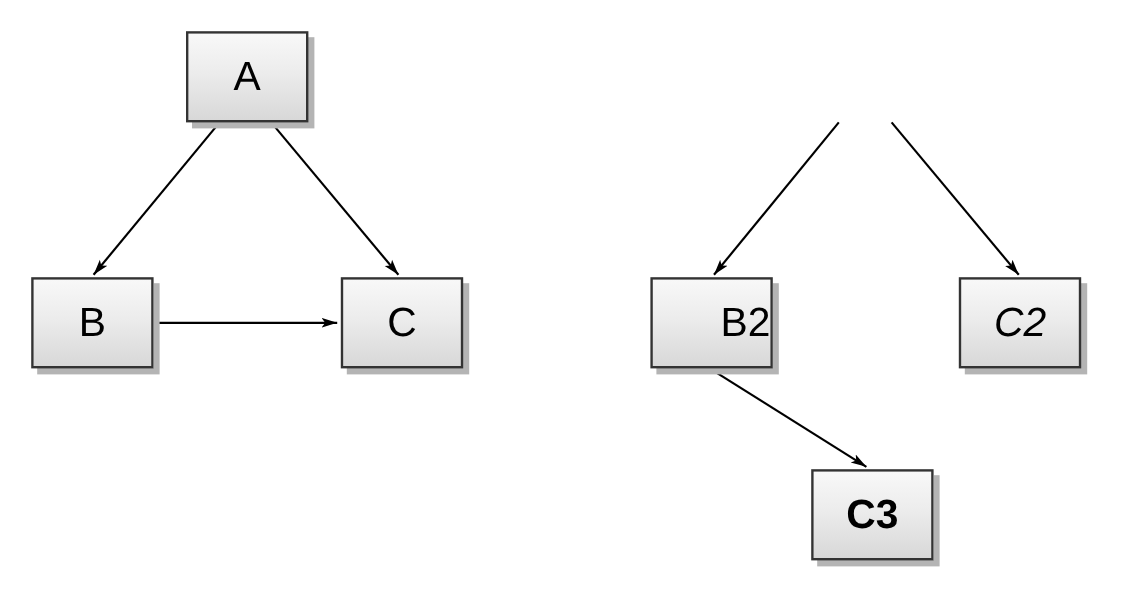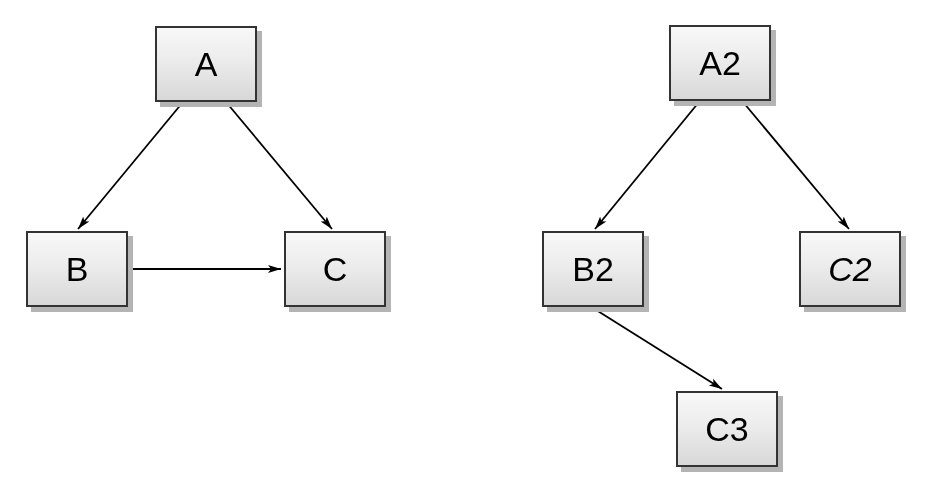--- a/index.html
+++ b/index.html
@@ -32,23 +32,23 @@
     font-size: 34px;
     color: #000000;
     line-height: 1;
     user-select: none;
   }
   
   .n-a  { left: 155px; top: 26px;  }
   .n-b  { left: 26px;  top: 231px; }
   .n-c  { left: 284px; top: 231px; }
   .n-a2 { left: 669px; top: 25px;  }
-  .n-b2 { left: 542px; top: 231px; }
+  .n-b2 { left: 542px; top: 231px; justify-content: flex-end; }
   .n-c2 { left: 799px; top: 231px; font-style: italic; }
-  .n-c3 { left: 676px; top: 391px; }
+  .n-c3 { left: 676px; top: 391px; font-weight: bold; }
   .edge { stroke: #000000; stroke-width: 1.8; fill: none; }
 </style>
 </head>
 <body>
 
 <div id="canvas">
 
   <svg id="edges" viewBox="0 0 940 504" xmlns="http://www.w3.org/2000/svg">
     <defs>
       <marker id="arrow" markerUnits="userSpaceOnUse" markerWidth="14" markerHeight="10" refX="13" refY="4.5" orient="auto">
@@ -68,23 +68,20 @@
   <div class="node n-a">
     <span class="label">A</span>
   </div>
   <div class="node n-b">
     <span class="label">B</span>
   </div>
   <div class="node n-c">
     <span class="label">C</span>
   </div>
 
-  <div class="node n-a2">
-    <span class="label">A2</span>
-  </div>
   <div class="node n-b2">
     <span class="label">B2</span>
   </div>
   <div class="node n-c2">
     <span class="label">C2</span>
   </div>
   <div class="node n-c3">
     <span class="label">C3</span>
   </div>
 

